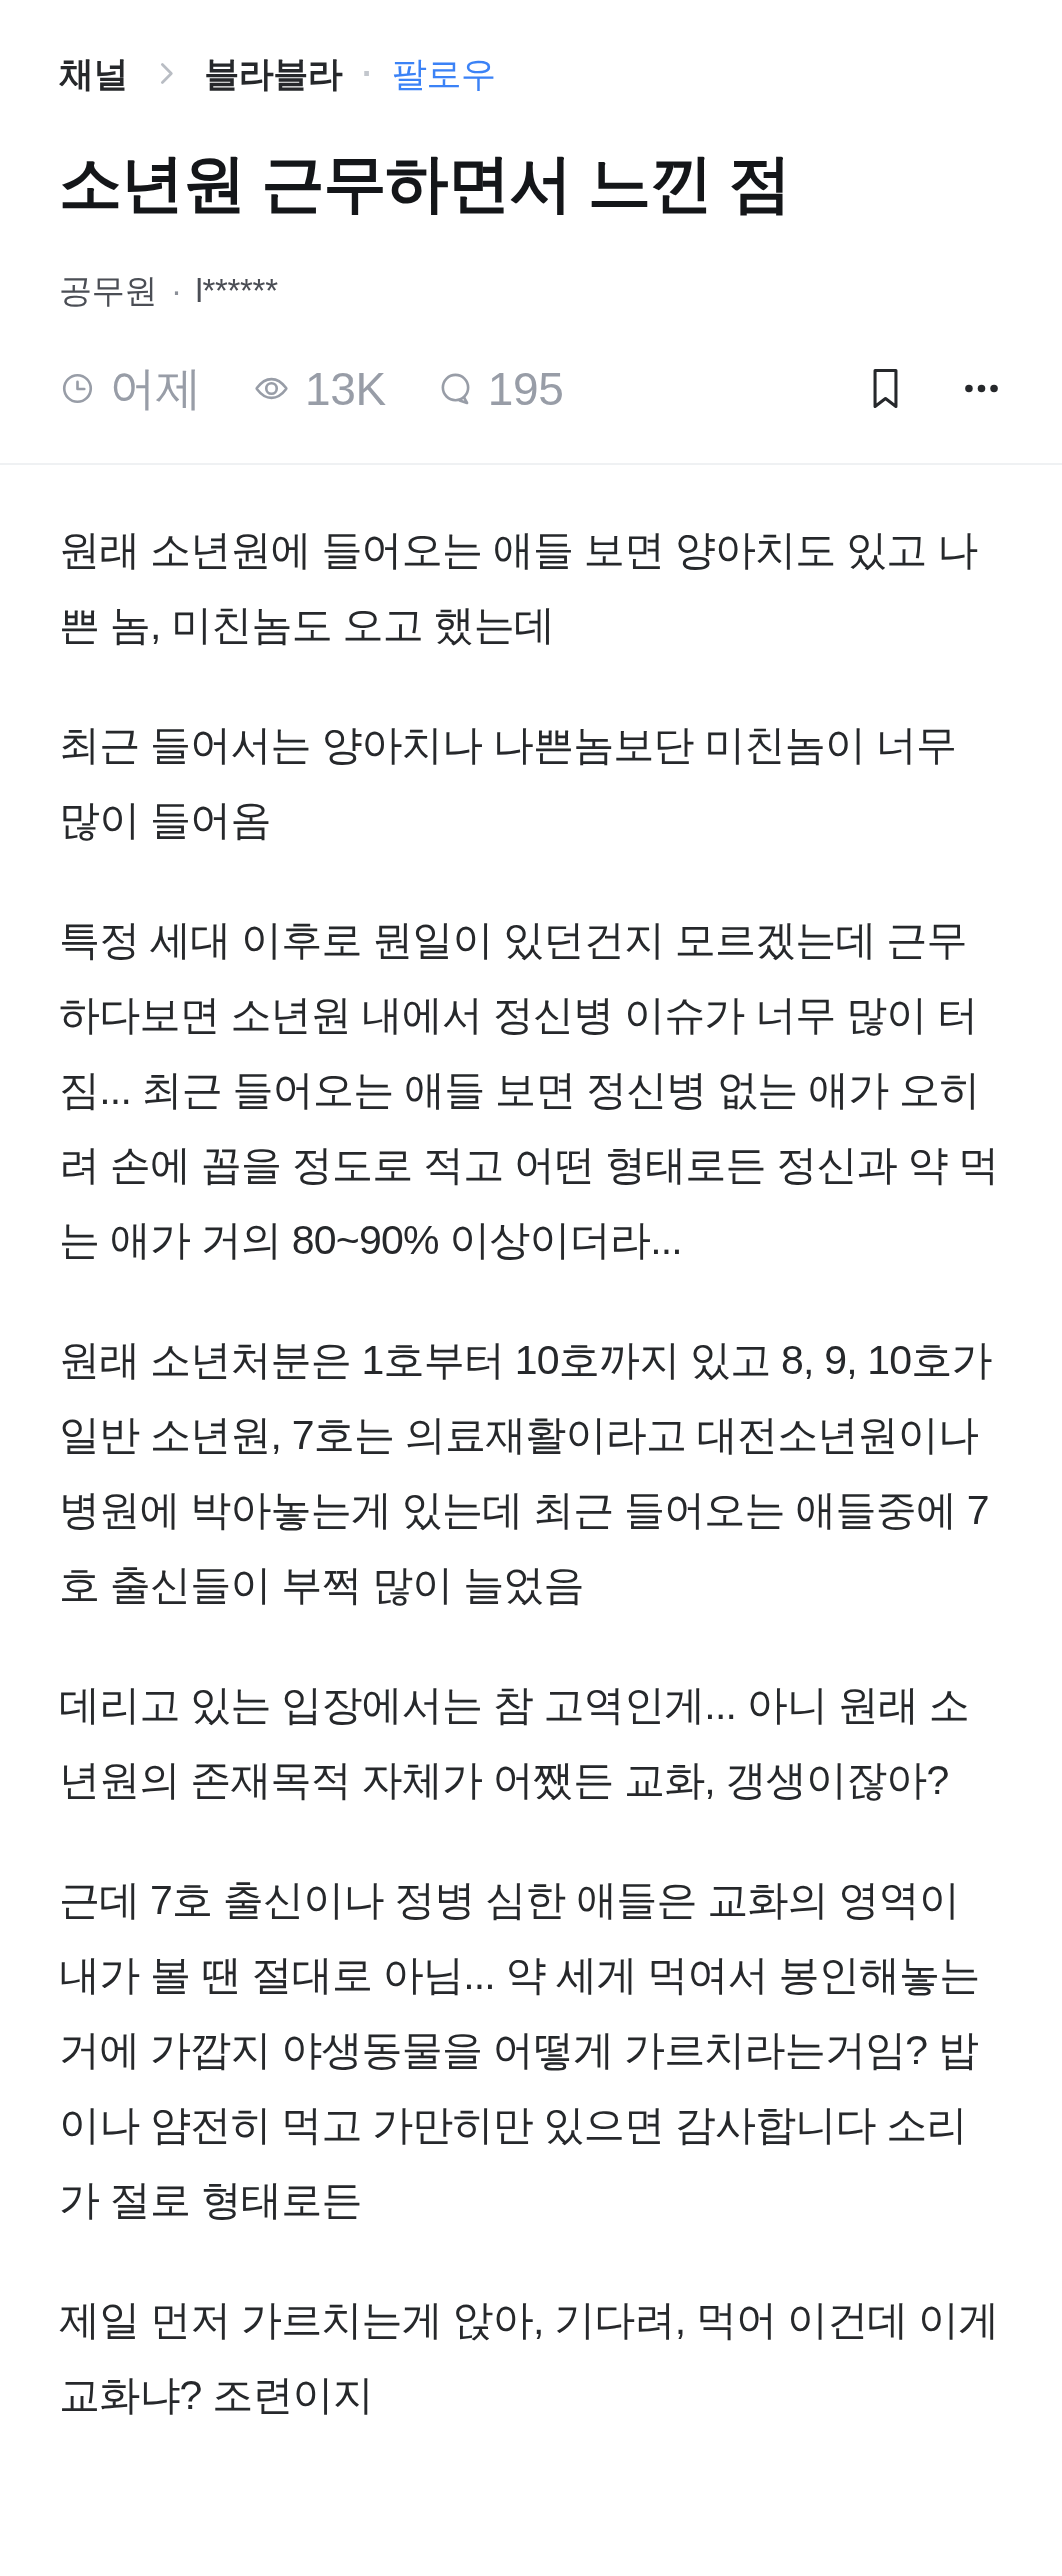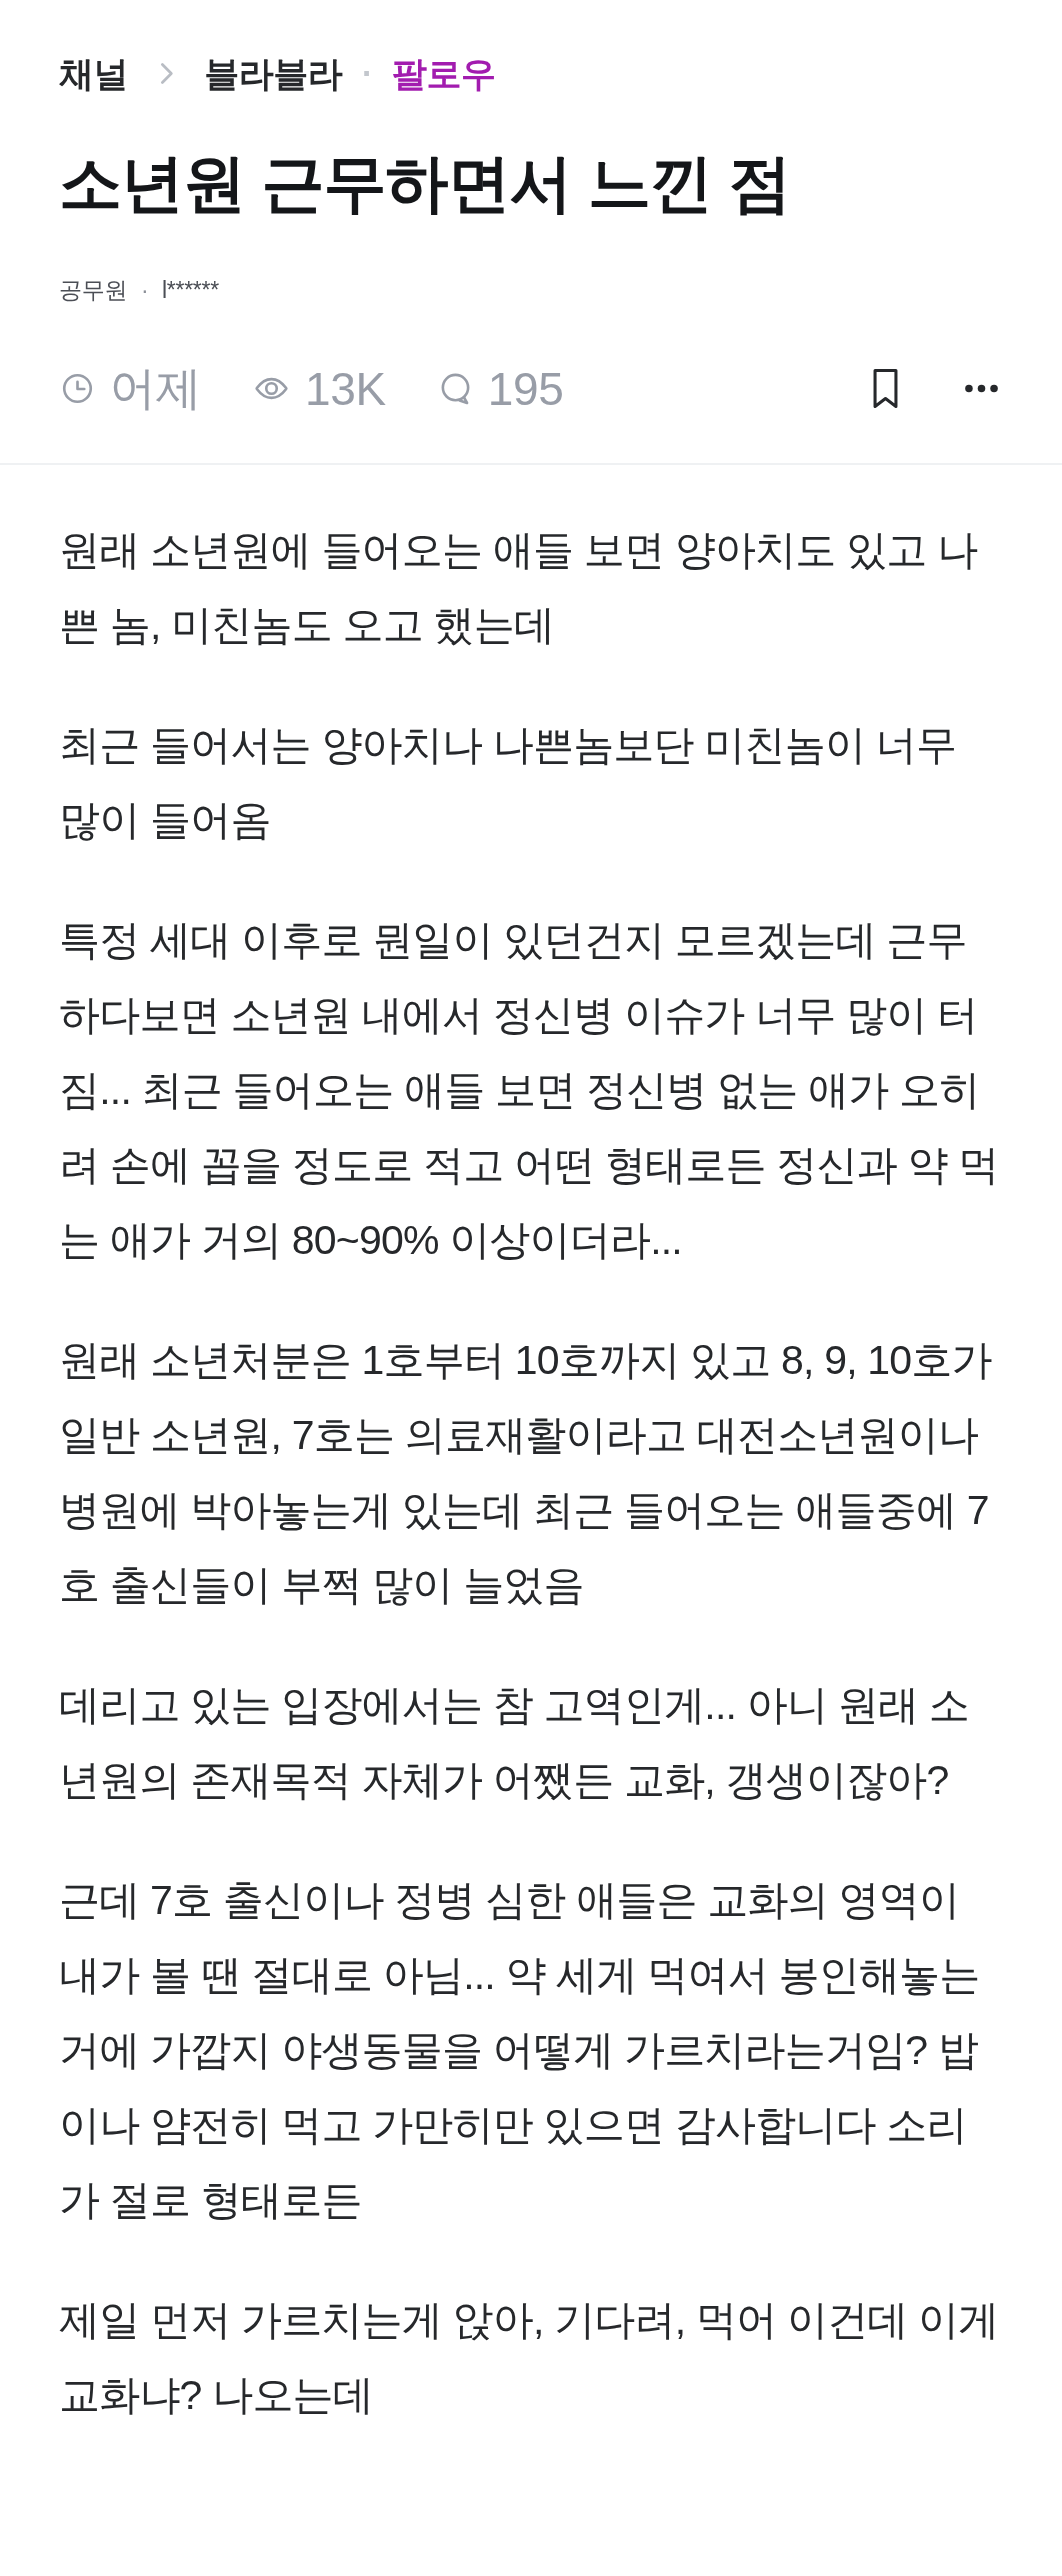--- a/index.html
+++ b/index.html
@@ -21,32 +21,32 @@
     display: flex; align-items: center;
     font-size: 35px; font-weight: 600; line-height: 45px;
     color: #26282b;
     letter-spacing: -0.5px;
   }
   .breadcrumb .crumb { cursor: pointer; }
   .breadcrumb .chev { display: inline-flex; margin: 0 21.6px; }
   .breadcrumb .mid-dot {
     color: #c3c7cd; font-weight: 700; margin: 0 19.7px; font-size: 33px;
   }
-  .breadcrumb .follow { color: #a21caf; font-weight: 700; cursor: pointer; }
+  .breadcrumb .follow { color: #3b82f6; font-weight: 400; cursor: pointer; }
 
   .post-title {
     margin-top: 57px;
     font-size: 63px; font-weight: 700; line-height: 61px;
     color: #141619; letter-spacing: -1px;
   }
 
   .author-row {
     margin-top: 55px;
     display: flex; align-items: center;
-    font-size: 23px; line-height: 43px; color: #4b4e55;
+    font-size: 33px; line-height: 43px; color: #4b4e55;
     letter-spacing: -0.3px;
   }
   .author-row .sep { margin: 0 13.8px; color: #8b8f97; }
 
   .meta-row {
     margin-top: 45px;
     display: flex; align-items: center;
     height: 63px;
   }
   .meta-group { display: flex; align-items: center; margin-right: 51px; }
@@ -163,17 +163,17 @@
 
   <div class="divider"></div>
 
   <div class="post-body">
     <p>원래 소년원에 들어오는 애들 보면 양아치도 있고 나쁜 놈, 미친놈도 오고 했는데</p>
     <p>최근 들어서는 양아치나 나쁜놈보단 미친놈이 너무 많이 들어옴</p>
     <p>특정 세대 이후로 뭔일이 있던건지 모르겠는데 근무하다보면 소년원 내에서 정신병 이슈가 너무 많이 터짐... 최근 들어오는 애들 보면 정신병 없는 애가 오히려 손에 꼽을 정도로 적고 어떤 형태로든 정신과 약 먹는 애가 거의 80~90% 이상이더라...</p>
     <p>원래 소년처분은 1호부터 10호까지 있고 8, 9, 10호가 일반 소년원, 7호는 의료재활이라고 대전소년원이나 병원에 박아놓는게 있는데 최근 들어오는 애들중에 7호 출신들이 부쩍 많이 늘었음</p>
     <p>데리고 있는 입장에서는 참 고역인게... 아니 원래 소년원의 존재목적 자체가 어쨌든 교화, 갱생이잖아?</p>
     <p>근데 7호 출신이나 정병 심한 애들은 교화의 영역이 내가 볼 땐 절대로 아님... 약 세게 먹여서 봉인해놓는 거에 가깝지 야생동물을 어떻게 가르치라는거임? 밥이나 얌전히 먹고 가만히만 있으면 감사합니다 소리가 절로 형태로든</p>
-    <p>제일 먼저 가르치는게 앉아, 기다려, 먹어 이건데 이게 교화냐? 나오는데</p>
+    <p>제일 먼저 가르치는게 앉아, 기다려, 먹어 이건데 이게 교화냐? 조련이지</p>
   </div>
 
 </div>
 
 
 </body></html>

